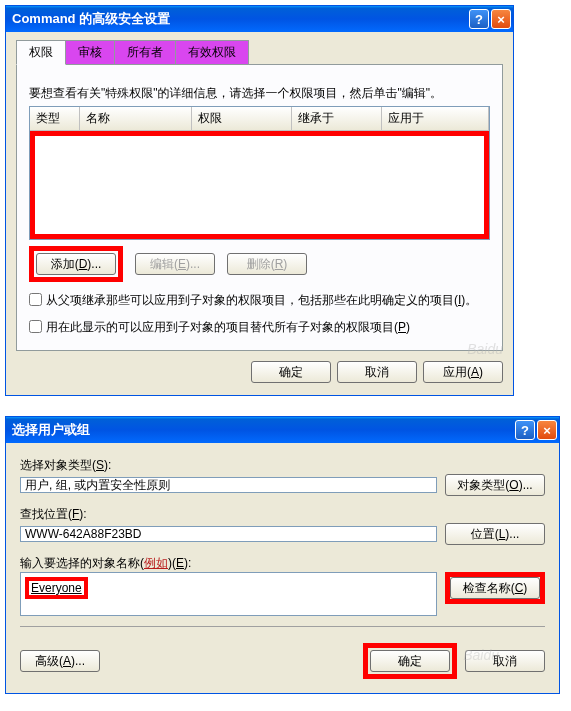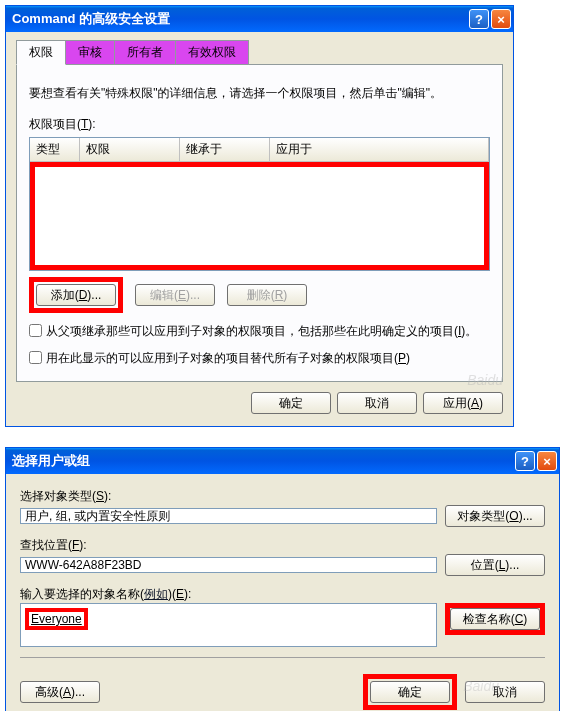--- a/index.html
+++ b/index.html
@@ -130,21 +130,21 @@
     }
     .text-input {
       flex: 1;
       height: 16px;
       border: 1px solid #7f9db9;
       background: #fff;
       padding: 0 4px;
       font-family: inherit;
       font-size: 12px;
     }
-    .link { color: #0f172a; }
+    .link { color: #b91c1c; }
     .everyone-wrap {
       display: flex; gap: 8px; align-items: flex-start;
     }
     .everyone-box {
       flex: 1;
       border: 1px solid #7f9db9;
       background: #fff;
       height: 44px;
       padding: 4px;
       position: relative;
@@ -190,26 +190,24 @@
   </div>
   <div class="dialog-body">
     <div class="tabs">
       <div class="tab active">权限</div>
       <div class="tab">审核</div>
       <div class="tab">所有者</div>
       <div class="tab">有效权限</div>
     </div>
     <div class="tab-content">
       <div class="label-row">要想查看有关"特殊权限"的详细信息，请选择一个权限项目，然后单击"编辑"。</div>
-      <div class="label-row" style="margin-top:14px;">
-        <span>权限项目(<span class="underline">T</span>):</span>
-      </div>
       <div class="table-wrap">
         <div class="table-header">
           <div class="col-type">类型</div>
+          <div class="col-name">名称</div>
           <div class="col-perm">权限</div>
           <div class="col-inherit">继承于</div>
           <div class="col-apply">应用于</div>
         </div>
         <div class="table-body"></div>
       </div>
       <div class="btn-row">
         <span class="add-highlight">
           <button class="xp-btn">添加(<span class="underline">D</span>)...</button>
         </span>

